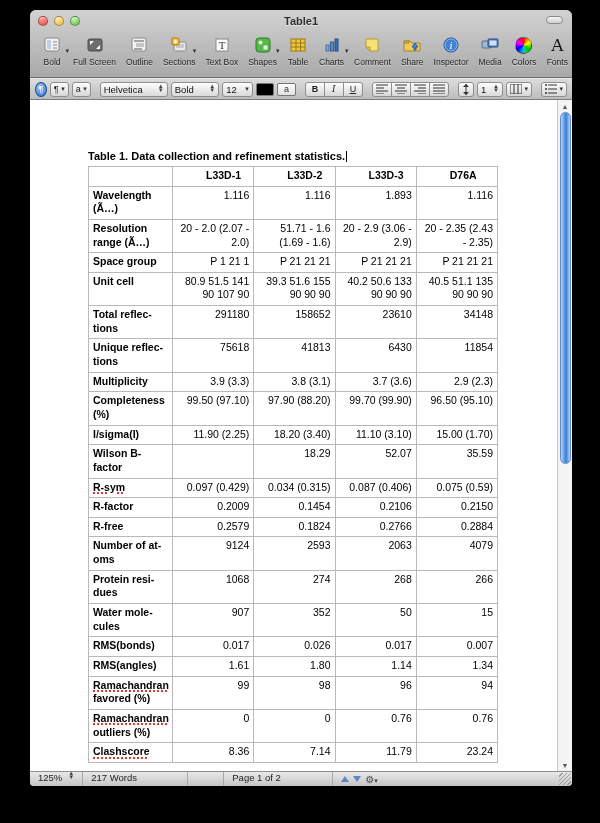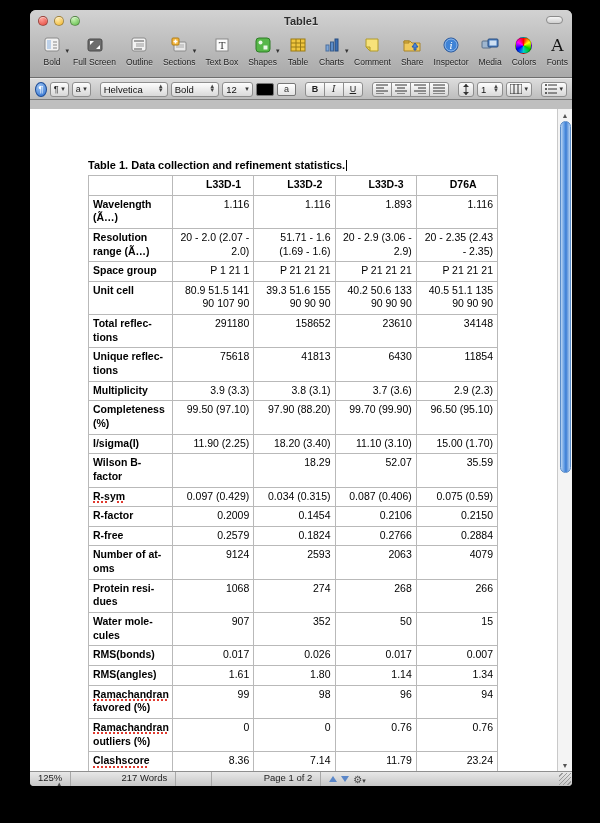--- a/index.html
+++ b/index.html
@@ -53,21 +53,21 @@
   .seg { display:flex; }
   .seg .fb-btn { border-radius:0; margin-left:-1px; width:20px; }
   .seg .fb-btn:first-child { border-radius:3px 0 0 3px; margin-left:0; }
   .seg .fb-btn:last-child { border-radius:0 3px 3px 0; }
   .blue-orb { width:15px; height:15px; border-radius:50%;
     background:radial-gradient(circle at 35% 30%, #9cc4f2, #2d6fd0); border:1px solid #1d4c97;
     color:#fff; font-size:9px; display:flex; align-items:center; justify-content:center; }
   .fbgap { width:4px; }
 
   
-  .docarea { flex:1; display:flex; background:#fff; position:relative; overflow:hidden;margin-top:9px; }
+  .docarea { flex:1; display:flex; background:#fff; position:relative; overflow:hidden; }
   .page { flex:1; background:#fff; position:relative; }
   .heading { position:absolute; left:58px; top:50px; font-size:11px; font-weight:bold; color:#000; }
   .caret { display:inline-block; width:1px; height:11px; background:#000; vertical-align:-2px; margin-left:1px; }
 
   table.stats { position:absolute; left:58px; top:66px; width:410px; border-collapse:collapse;
     font-size:10.5px; color:#000; table-layout:fixed; }
   table.stats th, table.stats td { border:1px solid #b9b9b9; padding:2px 4px 3px 4px;
     vertical-align:top; line-height:1.3; }
   table.stats thead th { text-align:left; font-weight:bold; height:17px;padding-left:33px; }
   table.stats th.rowlabel { text-align:left; font-weight:bold; width:84px; }
@@ -79,21 +79,21 @@
   .sb-arrow { position:absolute; left:0; width:14px; height:12px; font-size:7px; color:#555;
     display:flex; align-items:center; justify-content:center; }
   .sb-arrow.up { top:0; } .sb-arrow.down { bottom:0; }
   .sb-thumb { position:absolute; left:1.5px; top:12px; width:11px; height:352px; border-radius:6px;
     background:linear-gradient(to right,#b9d4f2,#4e8fe0 45%,#3a7bd2 55%,#b9d4f2);
     border:1px solid #5a8cc8; }
 
   
   .statusbar { height:15px; background:linear-gradient(#e8e8e8,#c6c6c6); border-top:1px solid #8f8f8f;
     display:flex; align-items:center; font-size:9.5px; color:#222; position:relative; }
-  .sb-seg { height:100%; display:flex; align-items:flex-end; padding:0 8px; border-right:1px solid #a8a8a8;flex-direction:column; }
+  .sb-seg { height:100%; display:flex; align-items:flex-start; padding:0 8px; border-right:1px solid #a8a8a8; }
   .navarrows { display:flex; align-items:center; gap:4px; padding:0 8px; }
   .tri-up { width:0; height:0; border-left:4px solid transparent; border-right:4px solid transparent; border-bottom:6px solid #5b87c9; }
   .tri-dn { width:0; height:0; border-left:4px solid transparent; border-right:4px solid transparent; border-top:6px solid #5b87c9; }
   .gear { font-size:10px; color:#444; }
   .grip { position:absolute; right:1px; bottom:1px; width:12px; height:12px;
     background:repeating-linear-gradient(135deg, transparent 0 2px, #9a9a9a 2px 3px); }
 </style>
 </head>
 <body>
 

